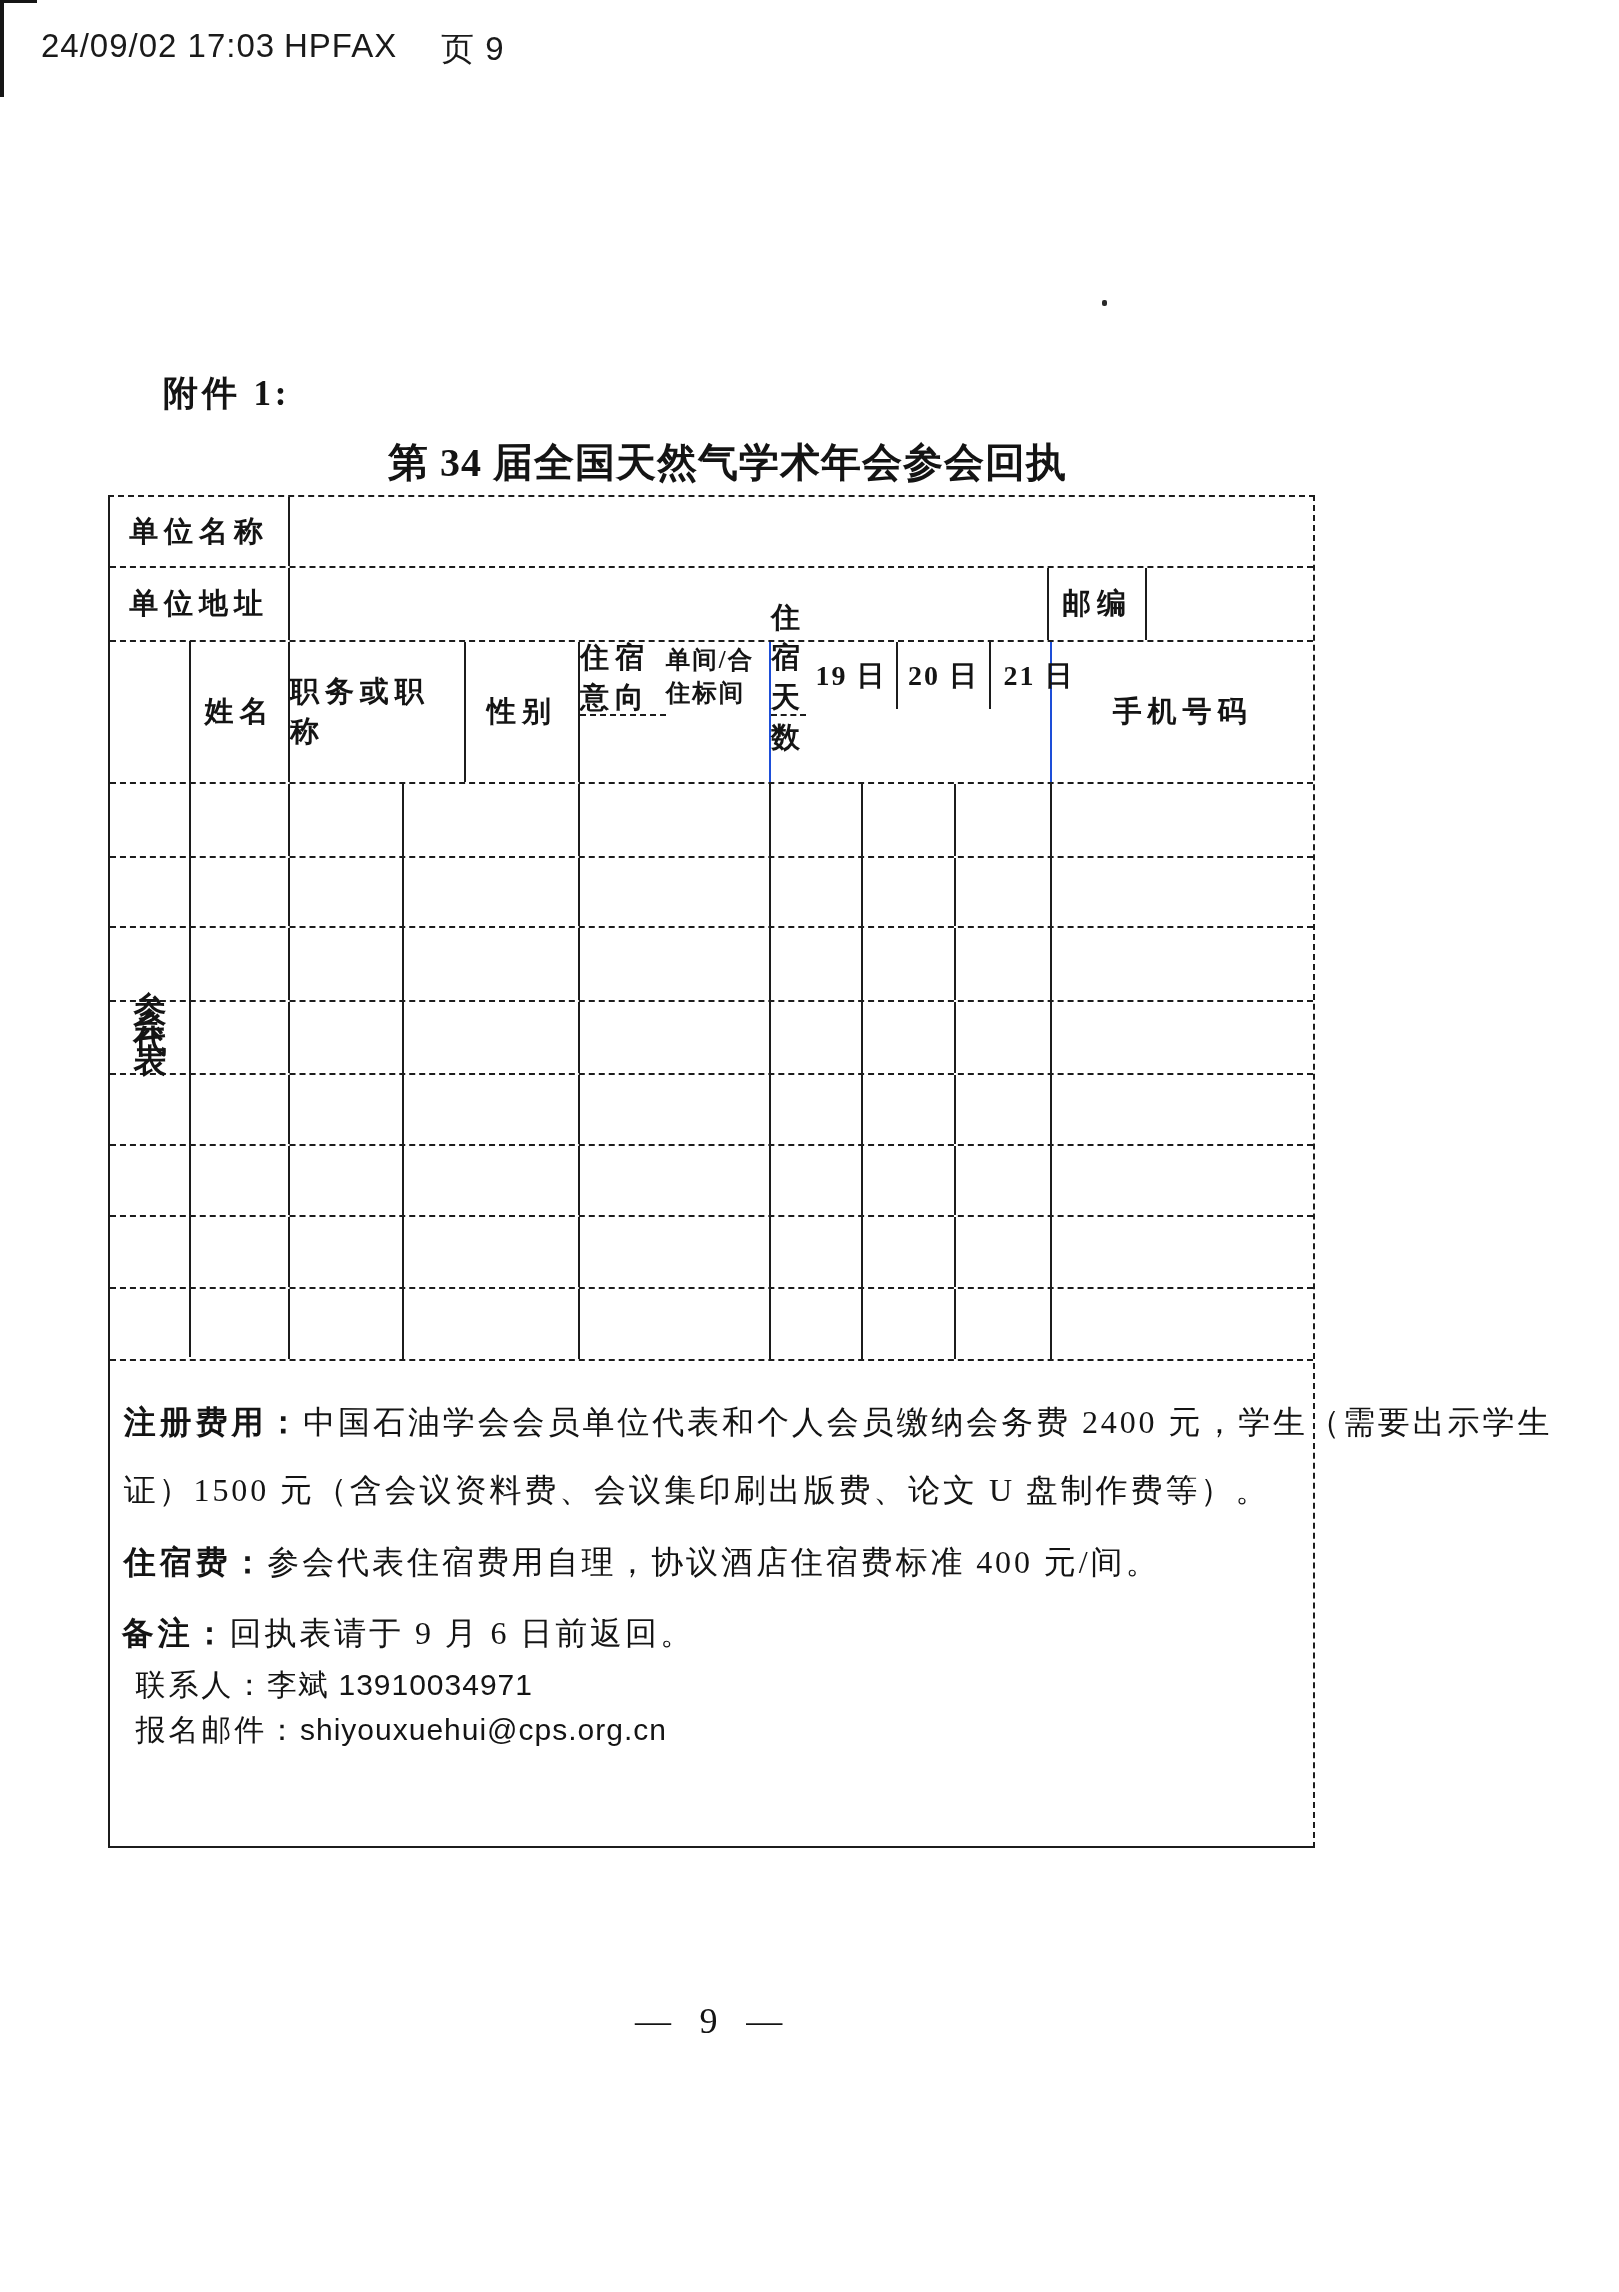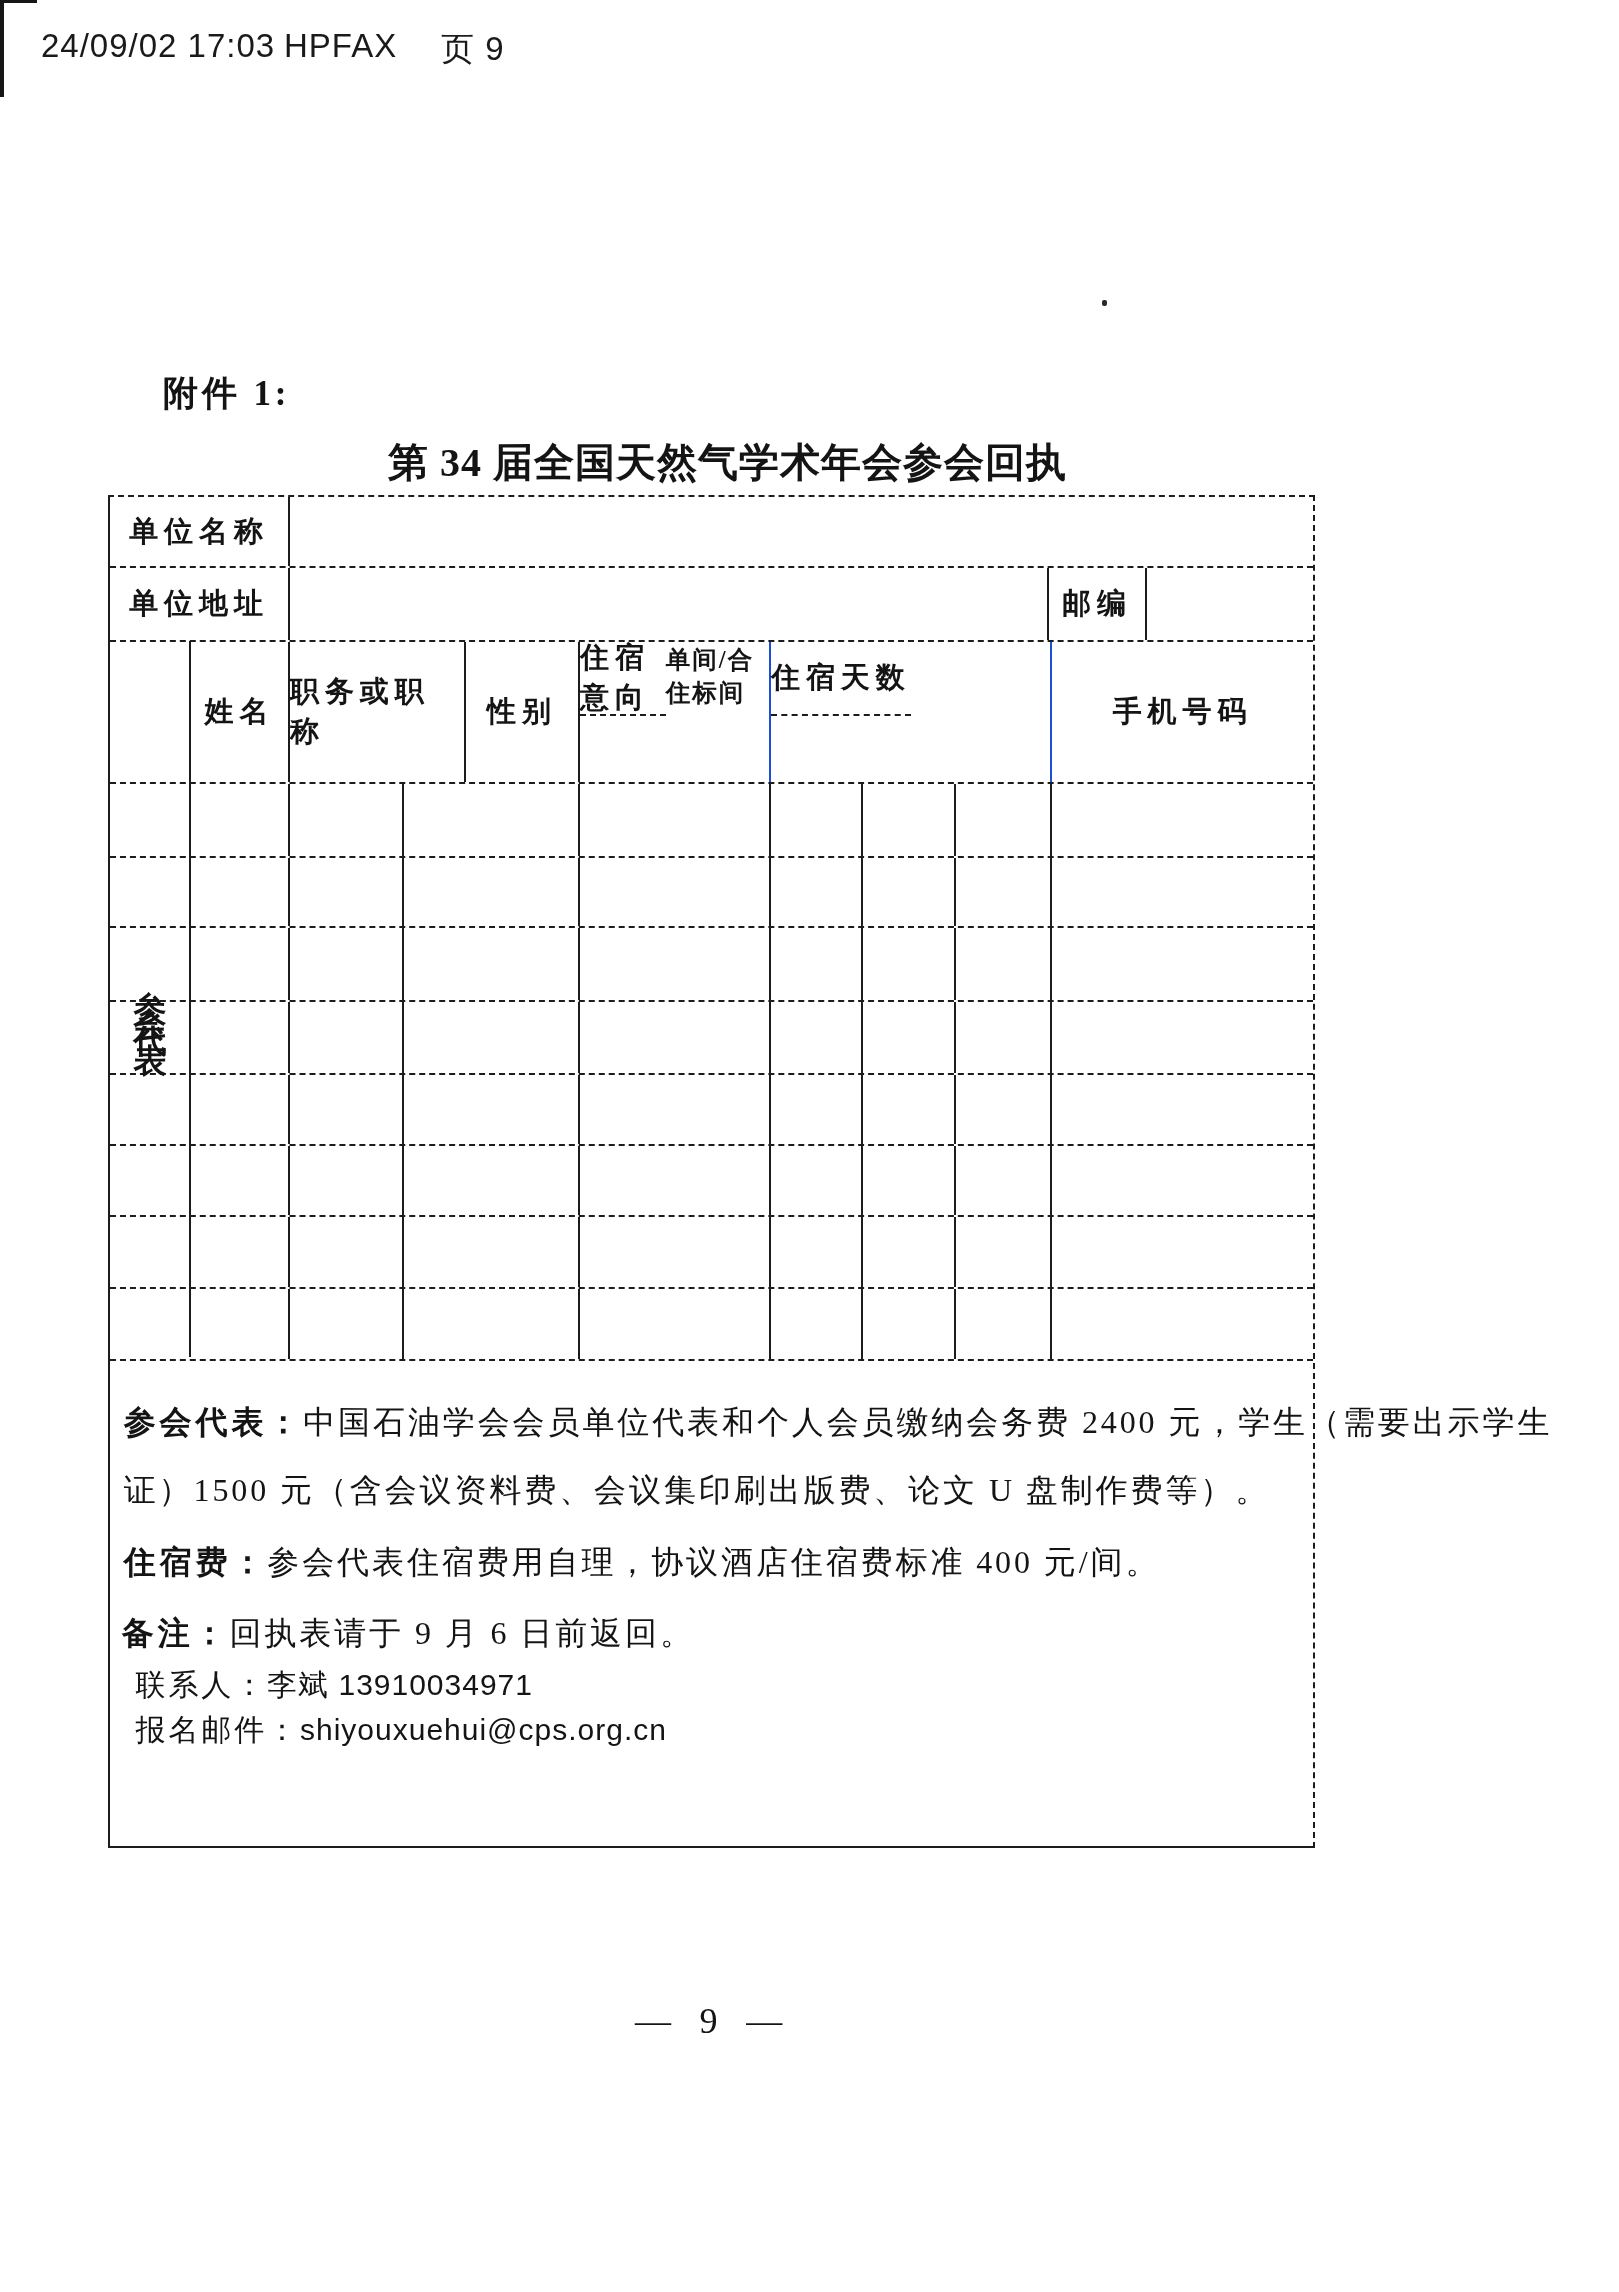--- a/index.html
+++ b/index.html
@@ -115,20 +115,25 @@
     <div class="row row-header">
       <div class="cell w-name lbl">姓名</div>
       <div class="cell w-title lbl">职务或职称</div>
       <div class="cell w-gender lbl">性别</div>
       <div class="hstack w-intent">
         <div class="hhalf-top lbl">住宿意向</div>
         <div class="hhalf-bot sub-lbl">单间/合住标间</div>
       </div>
       <div class="hstack w-days">
         <div class="hhalf-top lbl">住宿天数</div>
+        <div class="hhalf-bot day-cells" style="padding:0;">
+          <div class="day day-19">19 日</div>
+          <div class="day day-20">20 日</div>
+          <div class="day day-21">21 日</div>
+        </div>
       </div>
       <div class="cell w-mobile lbl">手机号码</div>
     </div>
 
     <div class="row drow r-h75">
       <div class="cell w-name"></div>
         <div class="cell w-gender"></div>
         <div class="cell w-title"></div>
         <div class="cell w-intent"></div>
         <div class="cell day-19"></div>
@@ -206,21 +211,21 @@
         <div class="cell day-21" style="border-right:2px solid #1c1c1c;"></div>
         <div class="cell w-mobile last"></div>
     </div>
 
     <div class="delegates-cell">
       <div class="delegates-text">参会代表</div>
     </div>
   </div>
 
   <div class="note-line n-reg1">
-    <b>参会代表：</b><span>中国石油学会会员单位代表和个人会员缴纳会务费 2400 元，学生（需要出示学生</span>
+    <b>注册费用：</b><span>中国石油学会会员单位代表和个人会员缴纳会务费 2400 元，学生（需要出示学生</span>
   </div>
   <div class="note-line n-reg2">
     <span>证）1500 元（含会议资料费、会议集印刷出版费、论文 U 盘制作费等）。</span>
   </div>
   <div class="note-line n-stay">
     <b>住宿费：</b><span>参会代表住宿费用自理，协议酒店住宿费标准 400 元/间。</span>
   </div>
   <div class="note-line n-remark">
     <b>备注：</b><span>回执表请于 9 月 6 日前返回。</span>
   </div>

